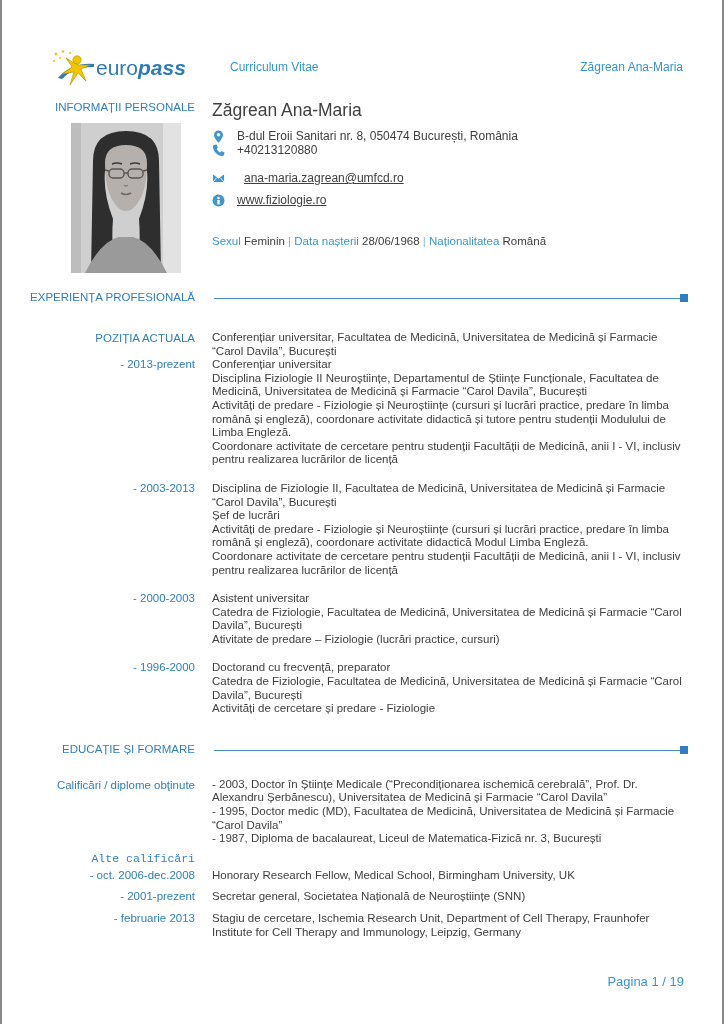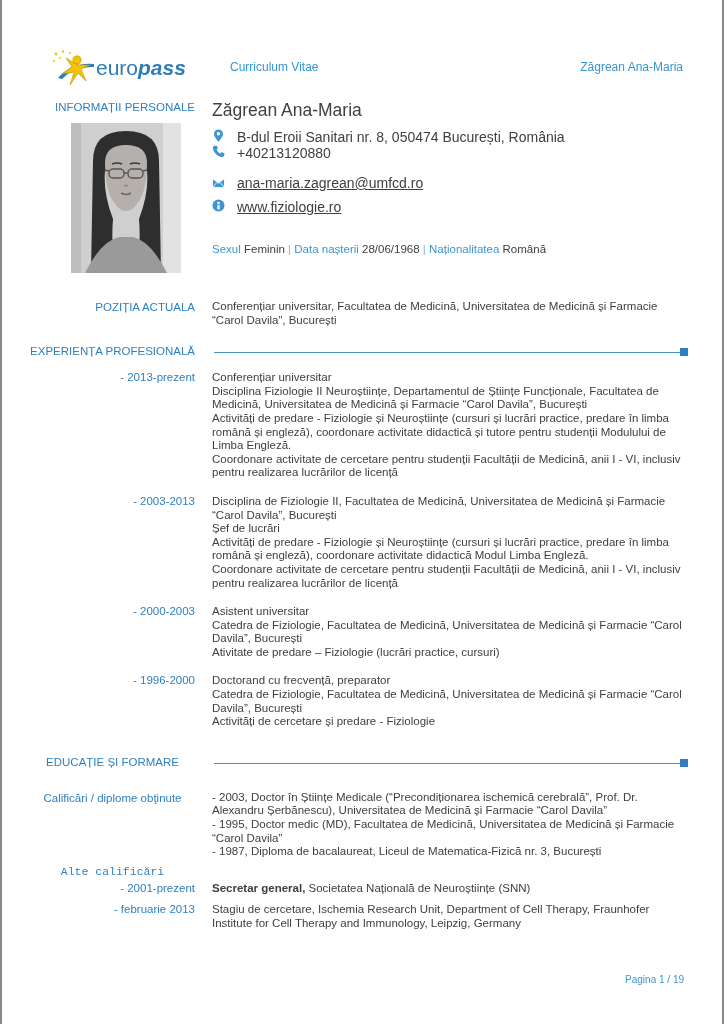--- a/index.html
+++ b/index.html
@@ -16,48 +16,48 @@
   .logo-text { font-size:21px; color:#2d7cb8; letter-spacing:0; margin-left:-6px; }
   .logo-euro { font-weight:400; }
   .logo-pass { font-weight:700; font-style:italic; }
   .doc-type { position:absolute; left:180px; top:12px; font-size:12px; color:#3695d1; }
   .header-name { position:absolute; right:3px; top:12px; font-size:12px; color:#3695d1; }
 
   
   .main { position:absolute; top:100px; left:28px; right:34px; }
   .row { display:grid; grid-template-columns:165px 1fr; column-gap:17px; }
   .leftcol { text-align:right; }
-  .leftcol.leftalign { text-align:center; }
+  .leftcol.leftalign { text-align:right; }
   .label-blue { font-size:11.5px; color:#2f80c0; line-height:14px; }
   .body-text { font-size:11.5px; line-height:13.6px; color:#404040; }
 
   
   .person-name { font-size:17.5px; color:#404040; line-height:20px; }
   .photo { margin-top:9px; margin-left:41px; width:110px; height:150px; display:block; }
-  .contact-item { display:flex; font-size:14px; color:#404040; }
+  .contact-item { display:flex; align-items:center; font-size:12px; color:#404040; }
   .contact-icon { width:13px; height:13px; margin-right:12px; flex:0 0 13px; }
   .contact-item a { color:#404040; text-decoration:underline; }
   .ci-address { margin-top:9px; }
   .ci-phone { }
-  .ci-email { margin-top:14px; }
+  .ci-email { margin-top:14px;gap:7px; }
   .ci-web { margin-top:8px; }
   .sex-line { margin-top:27px; font-size:11.5px; line-height:14px; }
   .sex-line .k { color:#3b96d2; }
   .sex-line .sep { color:#7fb7de; }
   .rule-wrap { position:relative; height:14px; }
   .rule { position:absolute; left:2px; right:0; top:8px; height:1px; background:#4a90c4; }
   .rule-sq { position:absolute; right:0; top:4px; width:8px; height:8px; background:#2f7ec0; }
 
   
   .entry { margin-bottom:15px; }
   .date { font-size:11.5px; color:#2f80c0; line-height:13.6px; }
-  .bold { font-weight:700; }
-
-  
-  .footer { position:absolute; right:38px; top:974px; font-size:10px; color:#3b96d2; }
+  .bold { font-weight:400; }
+
+  
+  .footer { position:absolute; right:38px; top:974px; font-size:13px; color:#3b96d2; }
 
   
   .mt-pozitia { margin-top:27px; }
   .mt-exp-head { margin-top:17px; margin-bottom:13px; }
   .mt-edu-head { margin-top:26px; margin-bottom:22px; }
   .mt-alte { margin-top:6px; margin-bottom:3px;font-family:Liberation Mono, monospace; }
   .other-row { margin-bottom:8px; }
 </style>
 </head>
 <body>
@@ -168,35 +168,35 @@
           <span class="sep">|</span>
           <span class="k">Data nașterii</span>
           <span>28/06/1968</span>
           <span class="sep">|</span>
           <span class="k">Naționalitatea</span>
           <span>Română</span>
         </div>
       </div>
     </div>
 
-    <div class="row mt-pozitia">
-      <div class="leftcol">
-          <div class="label-blue">POZIȚIA ACTUALA</div>
-        </div>
-      <div class="body-text">Conferențiar universitar, Facultatea de Medicină, Universitatea de Medicină și Farmacie “Carol Davila”, București</div>
-    </div>
-
     <div class="row mt-exp-head">
       <div class="leftcol">
           <div class="label-blue">EXPERIENȚA PROFESIONALĂ</div>
         </div>
       <div class="rule-wrap">
           <div class="rule"></div>
           <div class="rule-sq"></div>
         </div>
+    </div>
+
+    <div class="row mt-pozitia">
+      <div class="leftcol">
+          <div class="label-blue">POZIȚIA ACTUALA</div>
+        </div>
+      <div class="body-text">Conferențiar universitar, Facultatea de Medicină, Universitatea de Medicină și Farmacie “Carol Davila”, București</div>
     </div>
 
     <div class="row entry">
       <div class="leftcol">
           <div class="date">- 2013-prezent</div>
         </div>
       <div class="body-text">
         <div>Conferențiar universitar</div>
         <div>Disciplina Fiziologie II Neuroștiințe, Departamentul de Științe Funcționale, Facultatea de Medicină, Universitatea de Medicină și Farmacie “Carol Davila”, București</div>
         <div>Activități de predare - Fiziologie și Neuroștiințe (cursuri și lucrări practice, predare în limba română și engleză), coordonare activitate didactică și tutore pentru studenții Modulului de Limba Engleză.</div>
@@ -259,23 +259,29 @@
       </div>
     </div>
 
     <div class="row mt-alte">
       <div class="leftcol leftalign">
           <div class="label-blue">Alte calificări</div>
         </div>
       <div></div>
     </div>
 
-
     <div class="row other-row">
       <div class="leftcol">
+          <div class="date">- oct. 2006-dec.2008</div>
+        </div>
+      <div class="body-text"><span class="bold"></span><span>Honorary Research Fellow, Medical School, Birmingham University, UK</span></div>
+    </div>
+
+    <div class="row other-row">
+      <div class="leftcol">
           <div class="date">- 2001-prezent</div>
         </div>
       <div class="body-text"><span class="bold">Secretar general,</span><span> Societatea Națională de Neuroștiințe (SNN)</span></div>
     </div>
 
     <div class="row other-row">
       <div class="leftcol">
           <div class="date">- februarie 2013</div>
         </div>
       <div class="body-text"><span class="bold"></span><span>Stagiu de cercetare, Ischemia Research Unit, Department of Cell Therapy, Fraunhofer Institute for Cell Therapy and Immunology, Leipzig, Germany</span></div>

